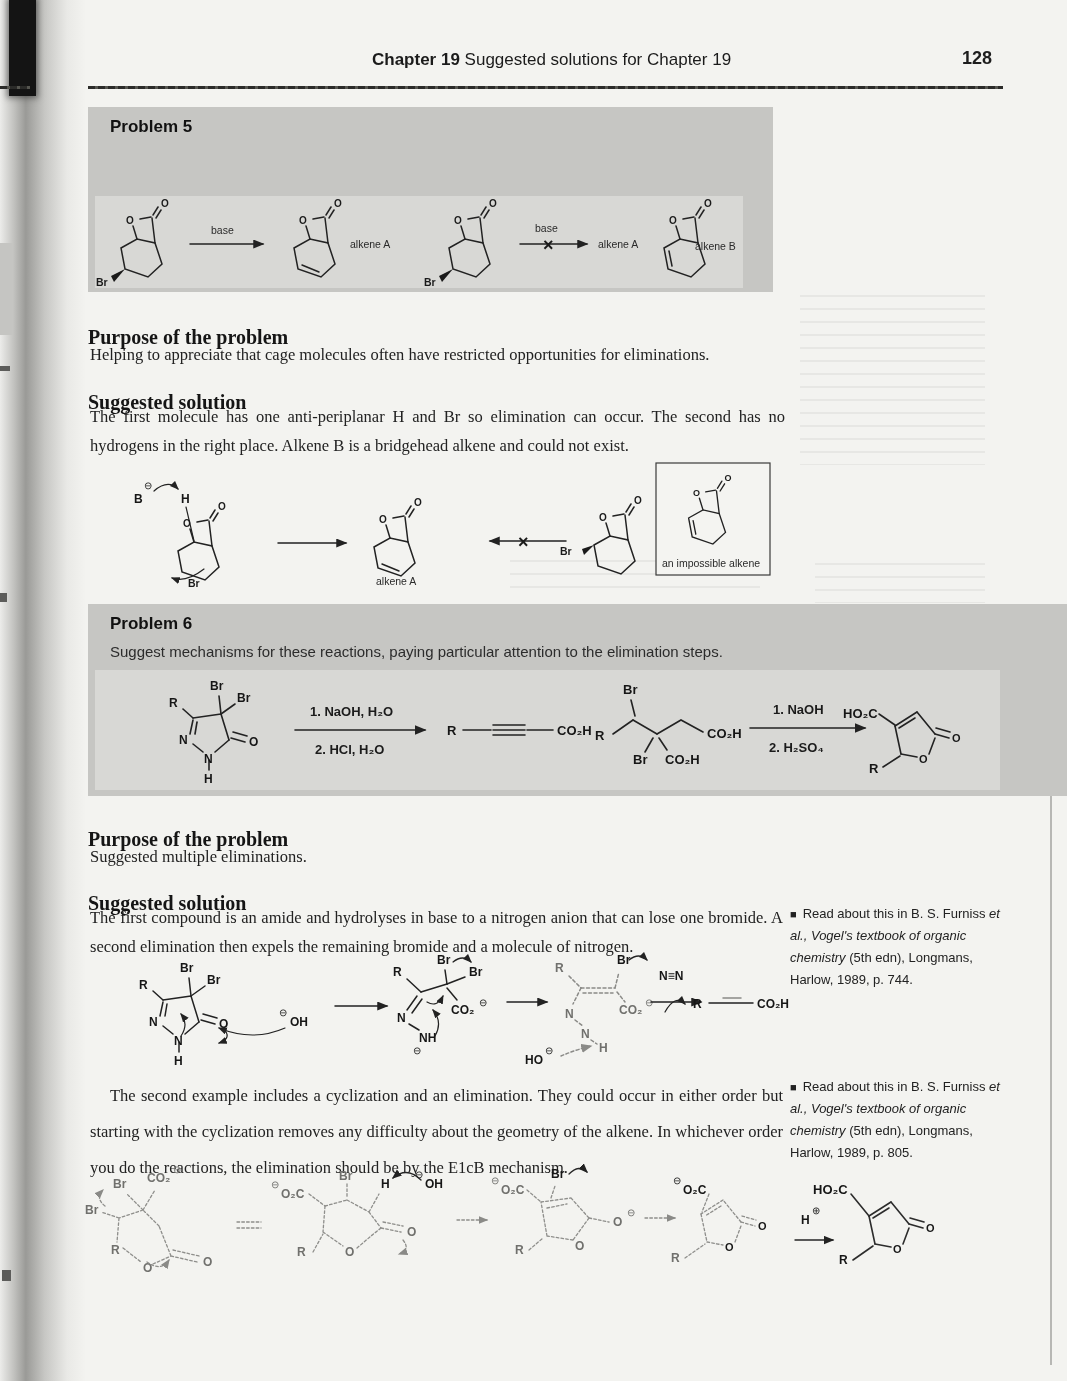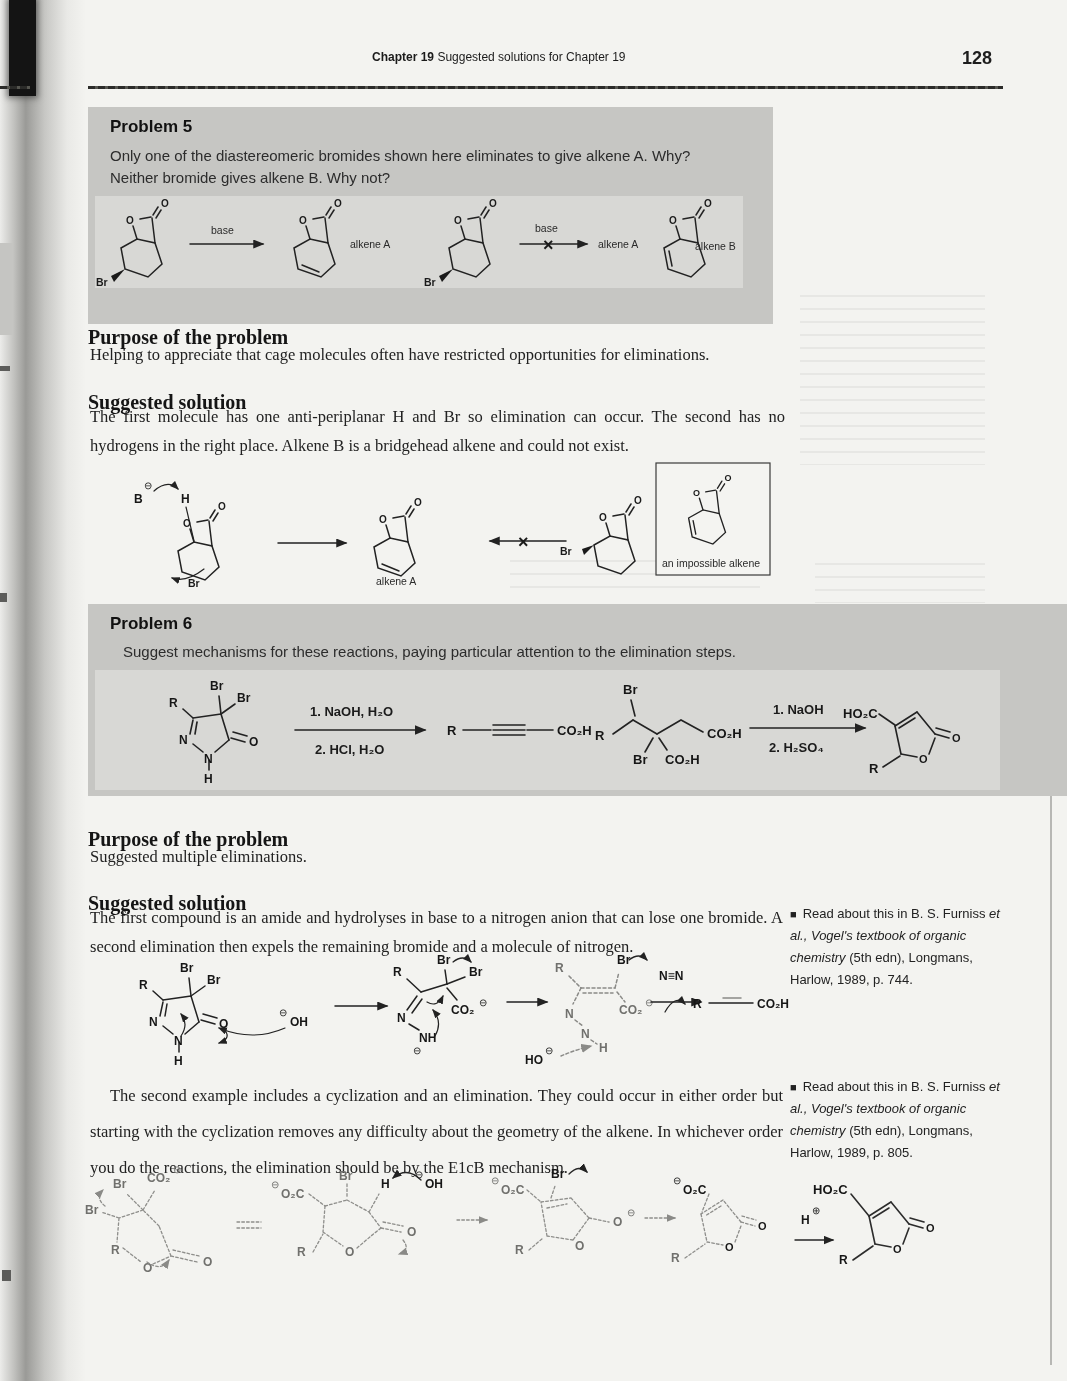--- a/index.html
+++ b/index.html
@@ -9,21 +9,21 @@
   
   .spine{left:0;top:0;width:86px;height:100%;
     background:linear-gradient(90deg,#ececea 0%,#c2c2bf 16%,#9a9a97 30%,#c7c7c4 52%,#e9e9e6 78%,#f3f3f0 100%);}
   .blackbar{left:9px;top:0;width:27px;height:96px;background:#141414;box-shadow:0 0 6px 2px rgba(20,20,20,.5);}
   .tab{left:0;top:243px;width:13px;height:92px;background:#c5c5c2;}
   .mark{background:#5c5c5a;}
   .rule{background:repeating-linear-gradient(90deg,#2b2b29 0 7px,#55554f 7px 10px);}
   .smudge{opacity:.08;filter:blur(.7px);background:repeating-linear-gradient(#6a6a66 0 2px,transparent 2px 13px);}
   .rightline{left:1050px;top:640px;width:2px;height:725px;background:#b7b7b4;}
   
-  .hdr{font-family:"Liberation Sans",sans-serif;font-size:12px;color:#1b1b1b;}
+  .hdr{font-family:"Liberation Sans",sans-serif;font-size:17px;color:#1b1b1b;}
   .hdr b{font-weight:700;}
   .pagenum{font-family:"Liberation Sans",sans-serif;font-size:18px;font-weight:700;}
   
   .pbox{background:#c6c6c3;}
   .pbox .ptitle{font-family:"Liberation Sans",sans-serif;font-weight:700;font-size:17px;color:#111;}
   .pbox .pbody{font-family:"Liberation Sans",sans-serif;font-size:15px;line-height:22px;color:#2c2c2c;}
   .strip{background:#d8d8d5;}
   
   .shead{font-family:"Liberation Serif",serif;font-weight:700;font-size:20px;color:#151515;margin-top:16px;}
   .spara{font-family:"Liberation Serif",serif;font-size:16.5px;line-height:29px;color:#222;text-align:justify;}
@@ -115,26 +115,22 @@
   <div class="abs smudge" style="left:815px;top:563px;width:170px;height:40px"></div>
 
   <div class="abs hdr" style="left:372px;top:50px">
     <b>Chapter 19</b>
     <span>Suggested solutions for Chapter 19</span>
   </div>
   <div class="abs pagenum" style="left:962px;top:48px">128</div>
   <div class="abs rule" style="left:0;top:86px;width:30px;height:3px"></div>
   <div class="abs rule" style="left:88px;top:86px;width:915px;height:3px"></div>
 
-  <div class="abs pbox" style="left:88px;top:107px;width:685px;height:217px">
+  <div class="abs pbox" style="left:88px;top:107px;width:685px;height:185px">
     <div class="ptitle abs" style="left:22px;top:10px">Problem 5</div>
-    <div class="pbody abs" style="left:22px;top:38px;width:650px">
-      <div>Only one of the diastereomeric bromides shown here eliminates to give alkene A. Why?</div>
-      <div>Neither bromide gives alkene B. Why not?</div>
-    </div>
     <div class="abs strip" style="left:7px;top:89px;width:648px;height:92px">
       <svg width="648" height="92">
         <g stroke="#222" stroke-width="1.5" stroke-linecap="round">
           <g transform="translate(12,2)">
             <use href="#cage"></use>
             <polygon class="wedge" points="18,71 4,78 7,84"></polygon>
             <text class="atom" x="-11" y="88" stroke="none">Br</text>
           </g>
           <path d="M95,48 L168,48" fill="none" marker-end="url(#ah)"></path>
           <text class="cap" x="116" y="38" stroke="none">base</text>
@@ -197,21 +193,21 @@
       <g transform="translate(548,18) scale(0.9)">
         <use href="#cage"></use>
           <path d="M19,53 L22,68" fill="none"></path>
       </g>
       <text class="cap" x="534" y="112" stroke="none">an impossible alkene</text>
     </g>
   </svg>
 
   <div class="abs pbox" style="left:88px;top:604px;width:1063px;height:192px">
     <div class="ptitle abs" style="left:22px;top:10px">Problem 6</div>
-    <div class="pbody abs" style="left:35px;top:37px;width:870px">Suggest mechanisms for these reactions, paying particular attention to the elimination steps.</div>
+    <div class="pbody abs" style="left:22px;top:37px;width:870px">Suggest mechanisms for these reactions, paying particular attention to the elimination steps.</div>
     <div class="abs strip" style="left:7px;top:66px;width:905px;height:120px">
       <svg width="905" height="120">
         <g stroke="#222" stroke-width="1.6" stroke-linecap="round">
           <g transform="translate(60,4)">
               <use href="#pyraz"></use>
             </g>
           <path d="M200,60 L330,60" fill="none" marker-end="url(#ah)"></path>
           <text class="cond" x="215" y="46" stroke="none">1. NaOH, H₂O</text>
           <text class="cond" x="220" y="84" stroke="none">2. HCl, H₂O</text>
           <g>

